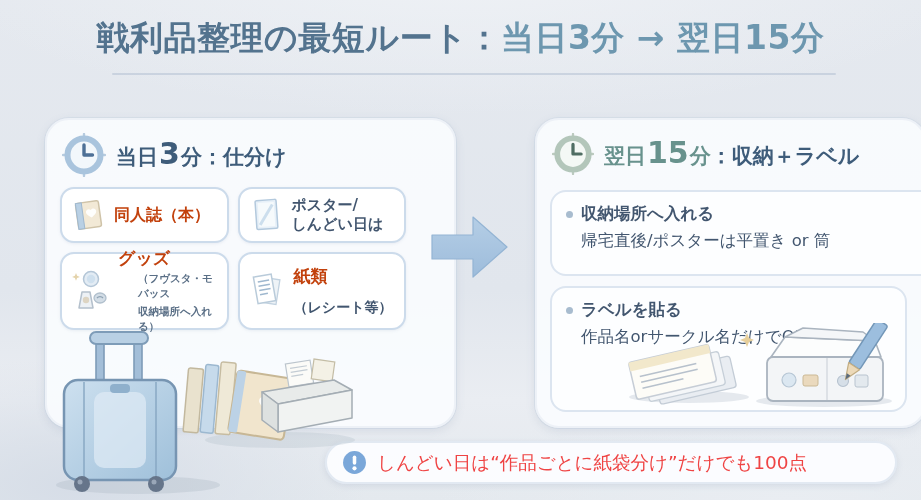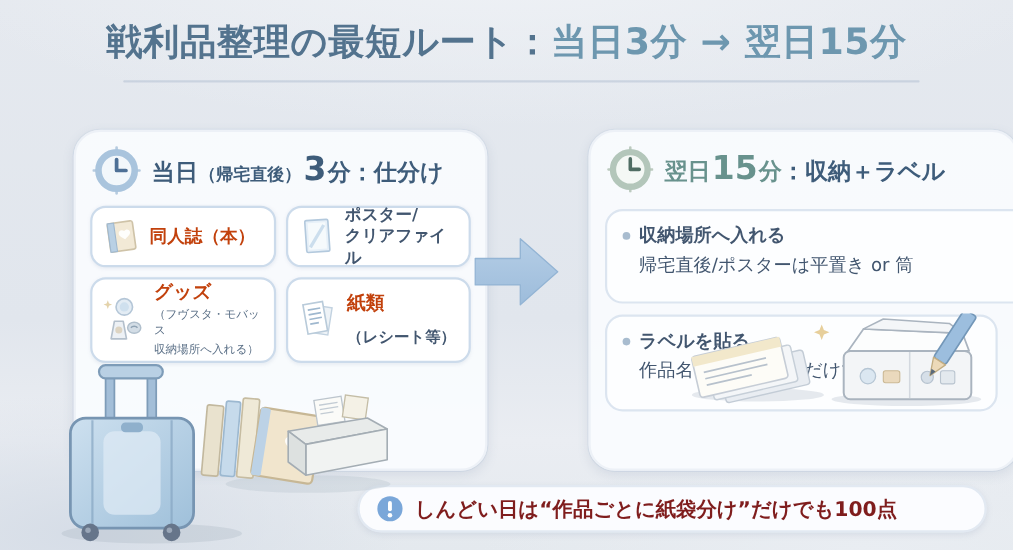--- a/index.html
+++ b/index.html
@@ -16,79 +16,78 @@
   .title{position:absolute;top:16px;left:0;width:100%;text-align:center;
     font-size:33px;font-weight:800;letter-spacing:.5px;white-space:nowrap;}
   .title .t-main{color:#53738e;}
   .title .t-hl{color:#6d97af;}
   .title-underline{position:absolute;top:73px;left:112px;width:724px;height:2px;
     background:rgba(168,183,203,.45);border-radius:1px;}
   
   .panel{position:absolute;background:rgba(251,253,255,.88);
     border:2px solid #edf1f7;border-radius:24px;
     box-shadow:0 3px 10px rgba(110,130,160,.16),0 0 0 1px rgba(208,218,231,.55);}
-  .panel-left{left:67px;top:118px;width:372px;height:306px;}
+  .panel-left{left:45px;top:118px;width:372px;height:306px;padding-left:35px;}
   .panel-right{left:535px;top:118px;width:387px;height:306px;text-align:center;}
   .panel-header{position:absolute;top:13px;left:15px;display:flex;align-items:center;gap:10px;white-space:nowrap;}
   .header-text{font-weight:700;color:#3e5c7a;font-size:21px;display:flex;align-items:baseline;}
   .h-paren{font-size:15.5px;font-weight:600;margin:0 1px;}
   .h-big{font-size:30px;font-weight:800;line-height:1;margin:0 1px;}
   .teal{color:#68928d;}
   
   .chip-grid{position:absolute;left:13px;top:67px;width:346px;
     display:grid;grid-template-columns:1fr 1fr;grid-template-rows:56px 78px;gap:9px;}
   .chip{display:flex;align-items:center;gap:7px;background:#ffffff;
     border:2px solid #ccdbeb;border-radius:14px;padding:4px 7px;box-sizing:border-box;
     box-shadow:0 1px 3px rgba(120,140,170,.12);}
   .chip-label{font-size:16px;font-weight:600;color:#c2410c;line-height:1.25;}
   .chip-lines{font-size:15px;font-weight:600;color:#42566f;line-height:1.3;}
-  .chip-sub{font-size:10.5px;font-weight:400;color:#5a6f86;line-height:1.45;margin-top:2px;}
+  .chip-sub{font-size:10.5px;font-weight:700;color:#5a6f86;line-height:1.45;margin-top:2px;margin-left:20px;}
   .chip-sub2{font-size:14px;font-weight:600;color:#42566f;line-height:1.3;margin-top:11px;}
   .chip svg{flex:none;}
   
   .rbox{position:absolute;background:#fdfeff;border:2px solid #dce5f0;border-radius:16px;
     padding:9px 14px;box-sizing:border-box;}
   .rbox1{left:13px;top:70px;width:420px;height:86px;}
-  .rbox2{left:13px;top:166px;width:357px;height:88px;}
+  .rbox2{left:13px;top:166px;width:357px;height:126px;}
   .line{display:flex;align-items:flex-start;gap:8px;font-size:16.5px;line-height:1.62;color:#42566f;}
   .line .dot{flex:none;width:7px;height:7px;border-radius:50%;background:#a8bccf;margin-top:10px;}
   .line.strong{font-weight:700;}
   .line.cont{padding-left:15px;font-weight:500;}
   
   .art{position:absolute;}
   .suitcase-art{left:50px;top:330px;z-index:5;}
   .arrow-art{left:431px;top:210px;}
   .box2-art{position:absolute;right:4px;bottom:3px;}
   
   .footer-pill{position:absolute;left:325px;top:441px;width:572px;height:43px;
     background:rgba(252,253,255,.94);border:2px solid #e2e9f2;border-radius:24px;
     display:flex;align-items:center;gap:10px;padding:0 15px;box-sizing:border-box;
     box-shadow:0 2px 6px rgba(120,140,170,.18);}
-  .footer-text{font-size:18.5px;font-weight:700;color:#7f1d1d;white-space:nowrap;}
+  .footer-text{font-size:18.5px;font-weight:400;color:#ef4444;white-space:nowrap;}
 </style>
 </head>
 <body>
 
 <div class="canvas">
 
   <div class="title">
     <span class="t-main">戦利品整理の最短ルート：</span><span class="t-hl">当日3分 → 翌日15分</span>
   </div>
   <div class="title-underline"></div>
 
   <section class="panel panel-left">
     <div class="panel-header">
       <svg width="44" height="44" viewBox="0 0 44 44">
         <path d="M1 22h4M39 22h4M22 1v3M22 40v3" stroke="#b6cbdf" stroke-width="2.4" stroke-linecap="round"></path>
         <circle cx="22" cy="22" r="16.5" fill="#f2f7fb" stroke="#a9c4dd" stroke-width="6"></circle>
         <path d="M22 12v10h8.5" fill="none" stroke="#4e7096" stroke-width="3.4" stroke-linecap="round" stroke-linejoin="round"></path>
       </svg>
       <div class="header-text">
         <span>当日</span>
-        <span class="h-paren">（帰宅直後）</span>
         <span class="h-big">3</span>
         <span>分：仕分け</span>
       </div>
     </div>
 
     <div class="chip-grid">
 
       <div class="chip">
         <svg width="38" height="38" viewBox="0 0 38 38">
           <g transform="rotate(-8 19 19)">
@@ -103,21 +102,21 @@
       <div class="chip">
         <svg width="38" height="38" viewBox="0 0 38 38">
           <g transform="rotate(-4 19 19)">
             <rect x="9" y="4" width="21" height="29" rx="1.5" fill="#e7f0f8" stroke="#b3c9dd" stroke-width="1.5"></rect>
             <rect x="11.5" y="6.5" width="16" height="24" fill="#f6fafc"></rect>
             <path d="M12.5 28.5 L26 9" stroke="#c8dcec" stroke-width="3" opacity=".9"></path>
           </g>
         </svg>
         <span class="chip-lines">
           <span style="display:block">ポスター/</span>
-          <span style="display:block">クリアファイル</span>
+          <span style="display:block">しんどい日は</span>
         </span>
       </div>
 
       <div class="chip">
         <svg width="42" height="50" viewBox="0 0 42 50">
           <path d="M7 7 l1.1 2.8 2.8 1.1 -2.8 1.1 -1.1 2.8 -1.1 -2.8 -2.8 -1.1 2.8 -1.1 z" fill="#e4d3ab"></path>
           <circle cx="22" cy="13" r="7.5" fill="#e3ecf4" stroke="#b4c6d7" stroke-width="1.5"></circle>
           <circle cx="22" cy="13" r="4.2" fill="#cfe0ee"></circle>
           <path d="M13 26 h8 l3 16 h-14 z" fill="#edf1f5" stroke="#b4c0cc" stroke-width="1.5" stroke-linejoin="round"></path>
           <circle cx="17" cy="34" r="3.2" fill="#d9cfb9" opacity=".85"></circle>

